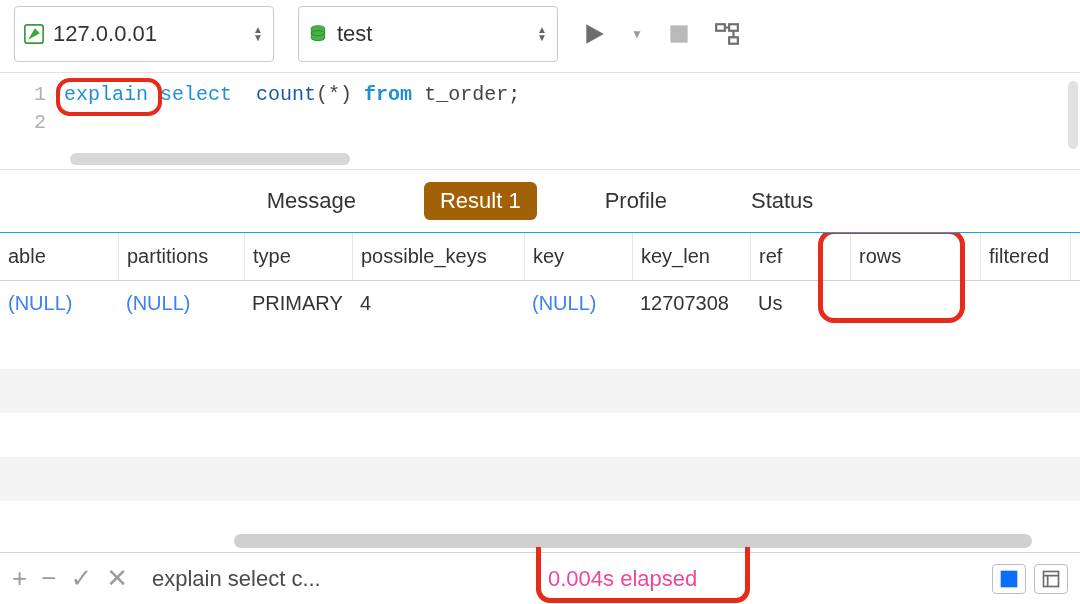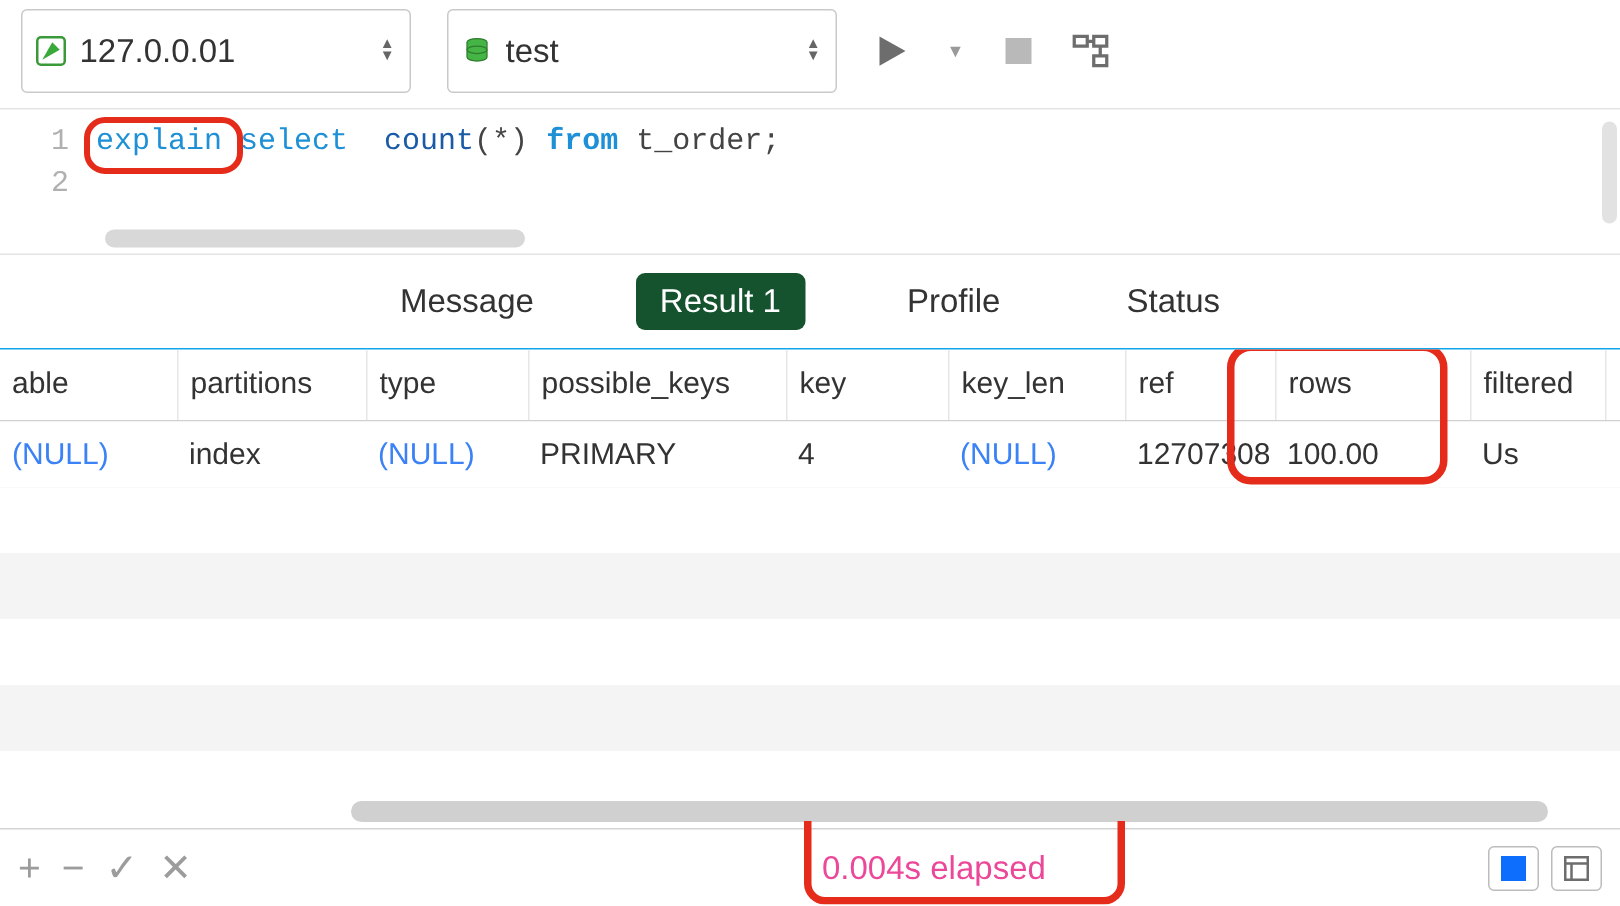--- a/index.html
+++ b/index.html
@@ -22,21 +22,21 @@
   .kw1 { color: #1e90d6; }
   .kw2 { color: #1e90d6; font-weight: 600; }
   .fn  { color: #1a5aa6; }
   .sym { color: #444; }
   .hscroll-editor { position: absolute; bottom: 4px; left: 70px; width: 280px; height: 12px; border-radius: 6px; background: #d8d8d8; }
   .editor-vscroll { position:absolute; right:2px; top:8px; width:10px; height:68px; border-radius:5px; background:#e2e2e2; }
   .annotation-keyword { position:absolute; top:5px; left:56px; width:106px; height:38px; border:4px solid #e52b1a; border-radius:14px; pointer-events:none; }
   
   .tabs { display: flex; justify-content: center; gap: 52px; padding: 12px 0; font-size: 22px; }
   .tab { padding: 6px 16px; border-radius: 6px; }
-  .tab.active { background: #14532d; color: #fff; }
+  .tab.active { background: #a16207; color: #fff; }
   
   .results { flex: 1; overflow: hidden; border-top: 1px solid #0ea5e9; display: flex; flex-direction: column; position: relative; }
   .thead, .trow { display: grid; grid-template-columns: 118px 126px 108px 172px 108px 118px 100px 130px 90px 60px; }
   .thead { font-size: 20px; height: 48px; border-bottom: 1px solid #d0d0d0; }
   .th { display:flex; align-items:center; padding:0 8px; border-left:1px solid #e6e6e6; position:relative; }
   .th:first-child { border-left:none; }
   .trow { height: 44px; font-size: 20px; }
   .td { display:flex; align-items:center; padding:0 8px; }
   .null { color: #3b82f6; }
   .rows-stripe .trow:nth-child(odd) { background: #fff; }
@@ -137,44 +137,43 @@
     <div class="th">key</div>
     <div class="th">key_len</div>
     <div class="th">ref</div>
     <div class="th">rows</div>
     <div class="th">filtered</div>
     <div class="th">Ext</div>
   </div>
   <div class="rows-stripe">
     <div class="trow">
       <div class="td null">(NULL)</div>
-      <div class="td">index</div>
       <div class="td null">(NULL)</div>
       <div class="td">PRIMARY</div>
       <div class="td">4</div>
       <div class="td null">(NULL)</div>
       <div class="td">12707308</div>
-      <div class="td">100.00</div>
       <div class="td">Us</div>
     </div>
   </div>
   <div class="rows-empty"></div>
   <div class="hscroll-results">
       <div class="thumb"></div>
     </div>
   <div class="annotation-rows"></div>
 </div>
 
 <div class="statusbar">
   <div class="sb-left">
     <span>+</span>
     <span>−</span>
     <span>✓</span>
     <span>✕</span>
   </div>
+  <div class="sb-query">explain select  c...</div>
   <div class="sb-time">0.004s elapsed</div>
   <div class="sb-right">
     <span class="sb-viewbtn active">
       <svg viewBox="0 0 24 24" width="20" height="20">
           <rect x="3" y="3" width="18" height="18" fill="none" stroke="#0d6efd" stroke-width="2"></rect>
           <path d="M3 9h18M3 15h18M9 3v18M15 3v18" stroke="#0d6efd" stroke-width="2"></path>
         </svg>
     </span>
     <span class="sb-viewbtn">
       <svg viewBox="0 0 24 24" width="20" height="20">

